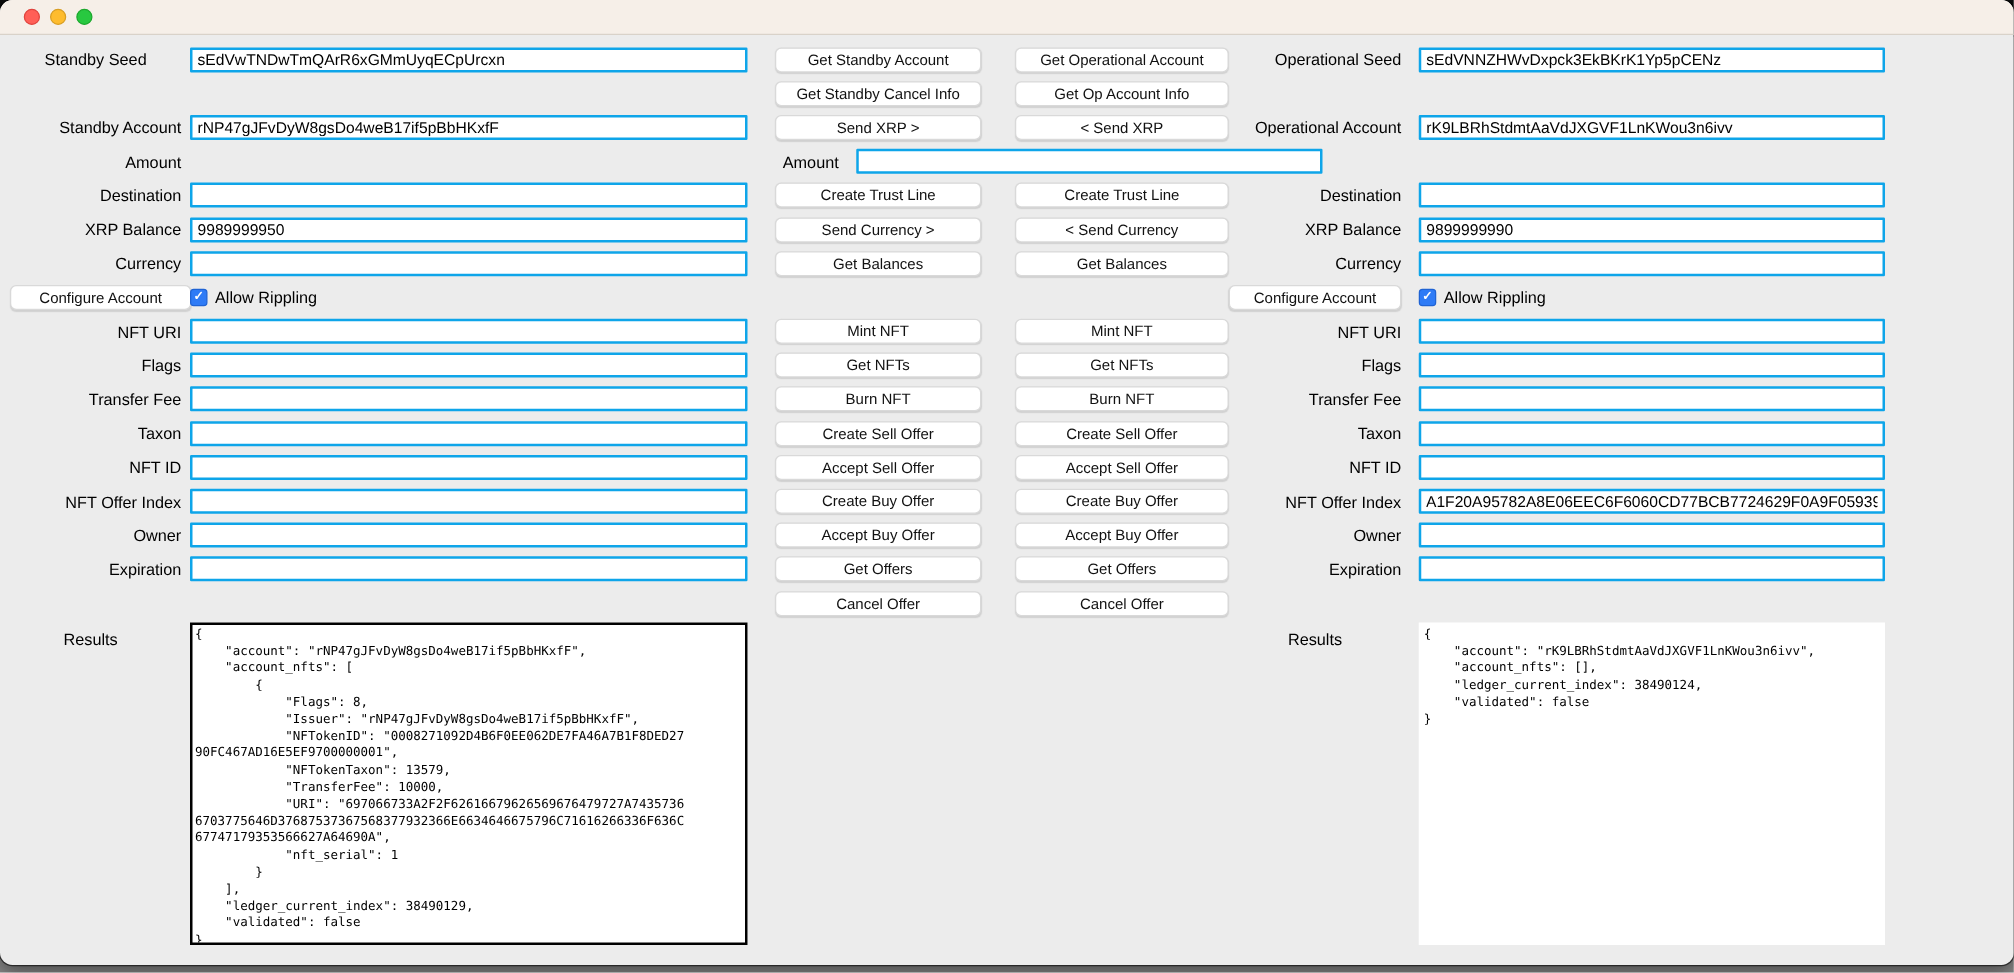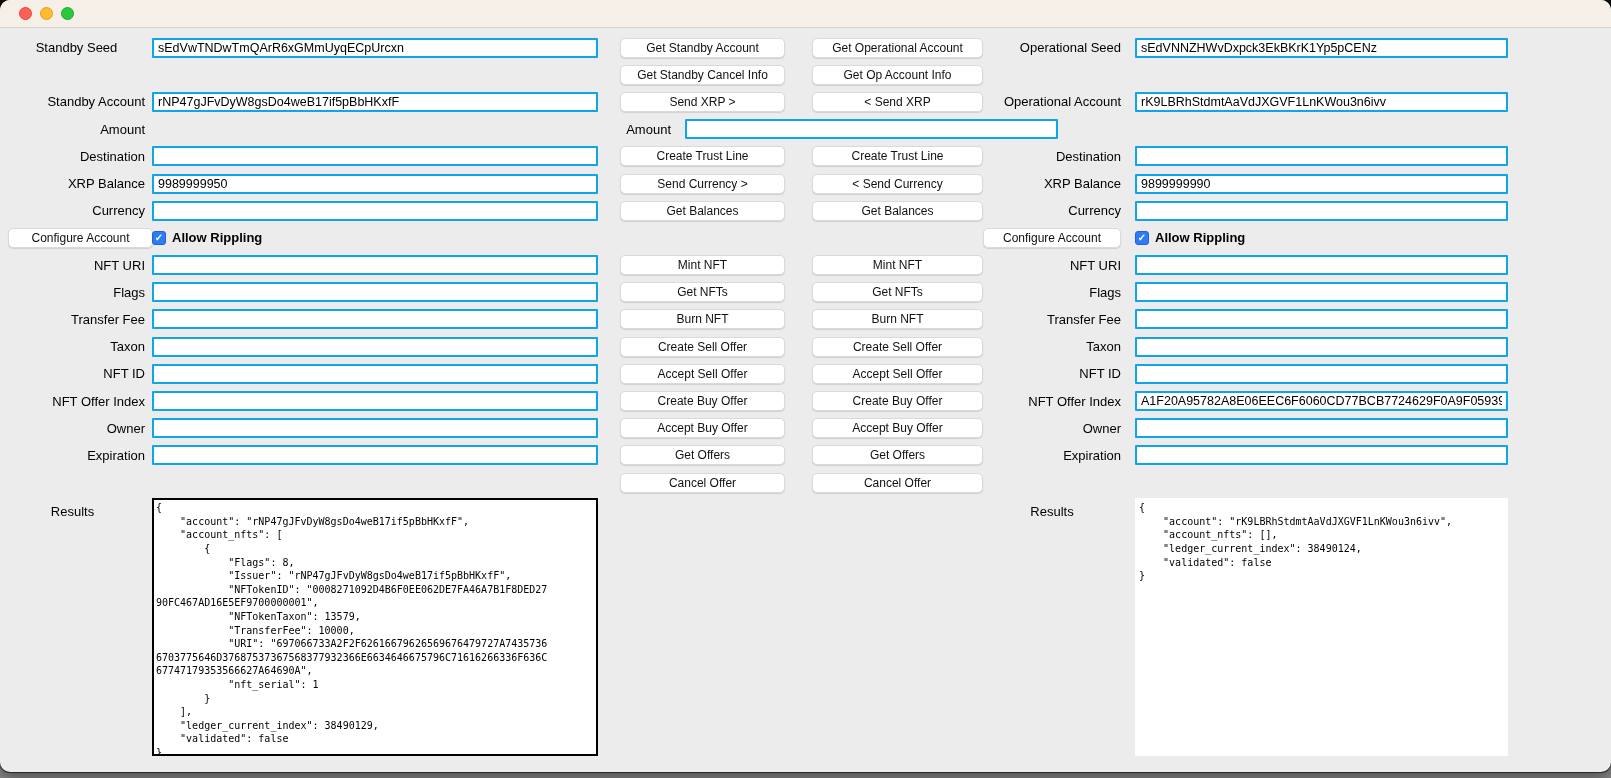--- a/index.html
+++ b/index.html
@@ -47,21 +47,21 @@
   }
   button.btn {
     width: 100%; height: 20px;
     background: #ffffff; border: 1px solid #d9d9d9; border-radius: 5px;
     box-shadow: 0 1px 1px rgba(0,0,0,0.12);
     font-family: "Liberation Sans", sans-serif; font-size: 12px; color: #111;
     cursor: pointer;
   }
   .cfg-left  { width: 140px; display: block; margin-right: auto; margin-left: 8px; }
   .cfg-right { width: 138px; display: inline-block; }
-  .cb-wrap { display: flex; align-items: center; font-weight: bold; }
+  .cb-wrap { display: flex; align-items: center; }
   .checkbox {
     width: 14px; height: 14px; border-radius: 3px; flex: none;
     background: #2e7bf6; border: 1px solid #1f63d4;
     color: #fff; font-size: 10px; line-height: 12px; text-align: center;
     display: inline-block;
   }
   .checkbox::after { content: "✓"; font-weight: bold; }
   .cb-label { font-size: 13px; margin-left: 6px; }
   .results-row { display: flex; align-items: flex-start; height: auto; margin-top: 2px; }
   .results-label { padding-top: 6px; text-align: center; }

